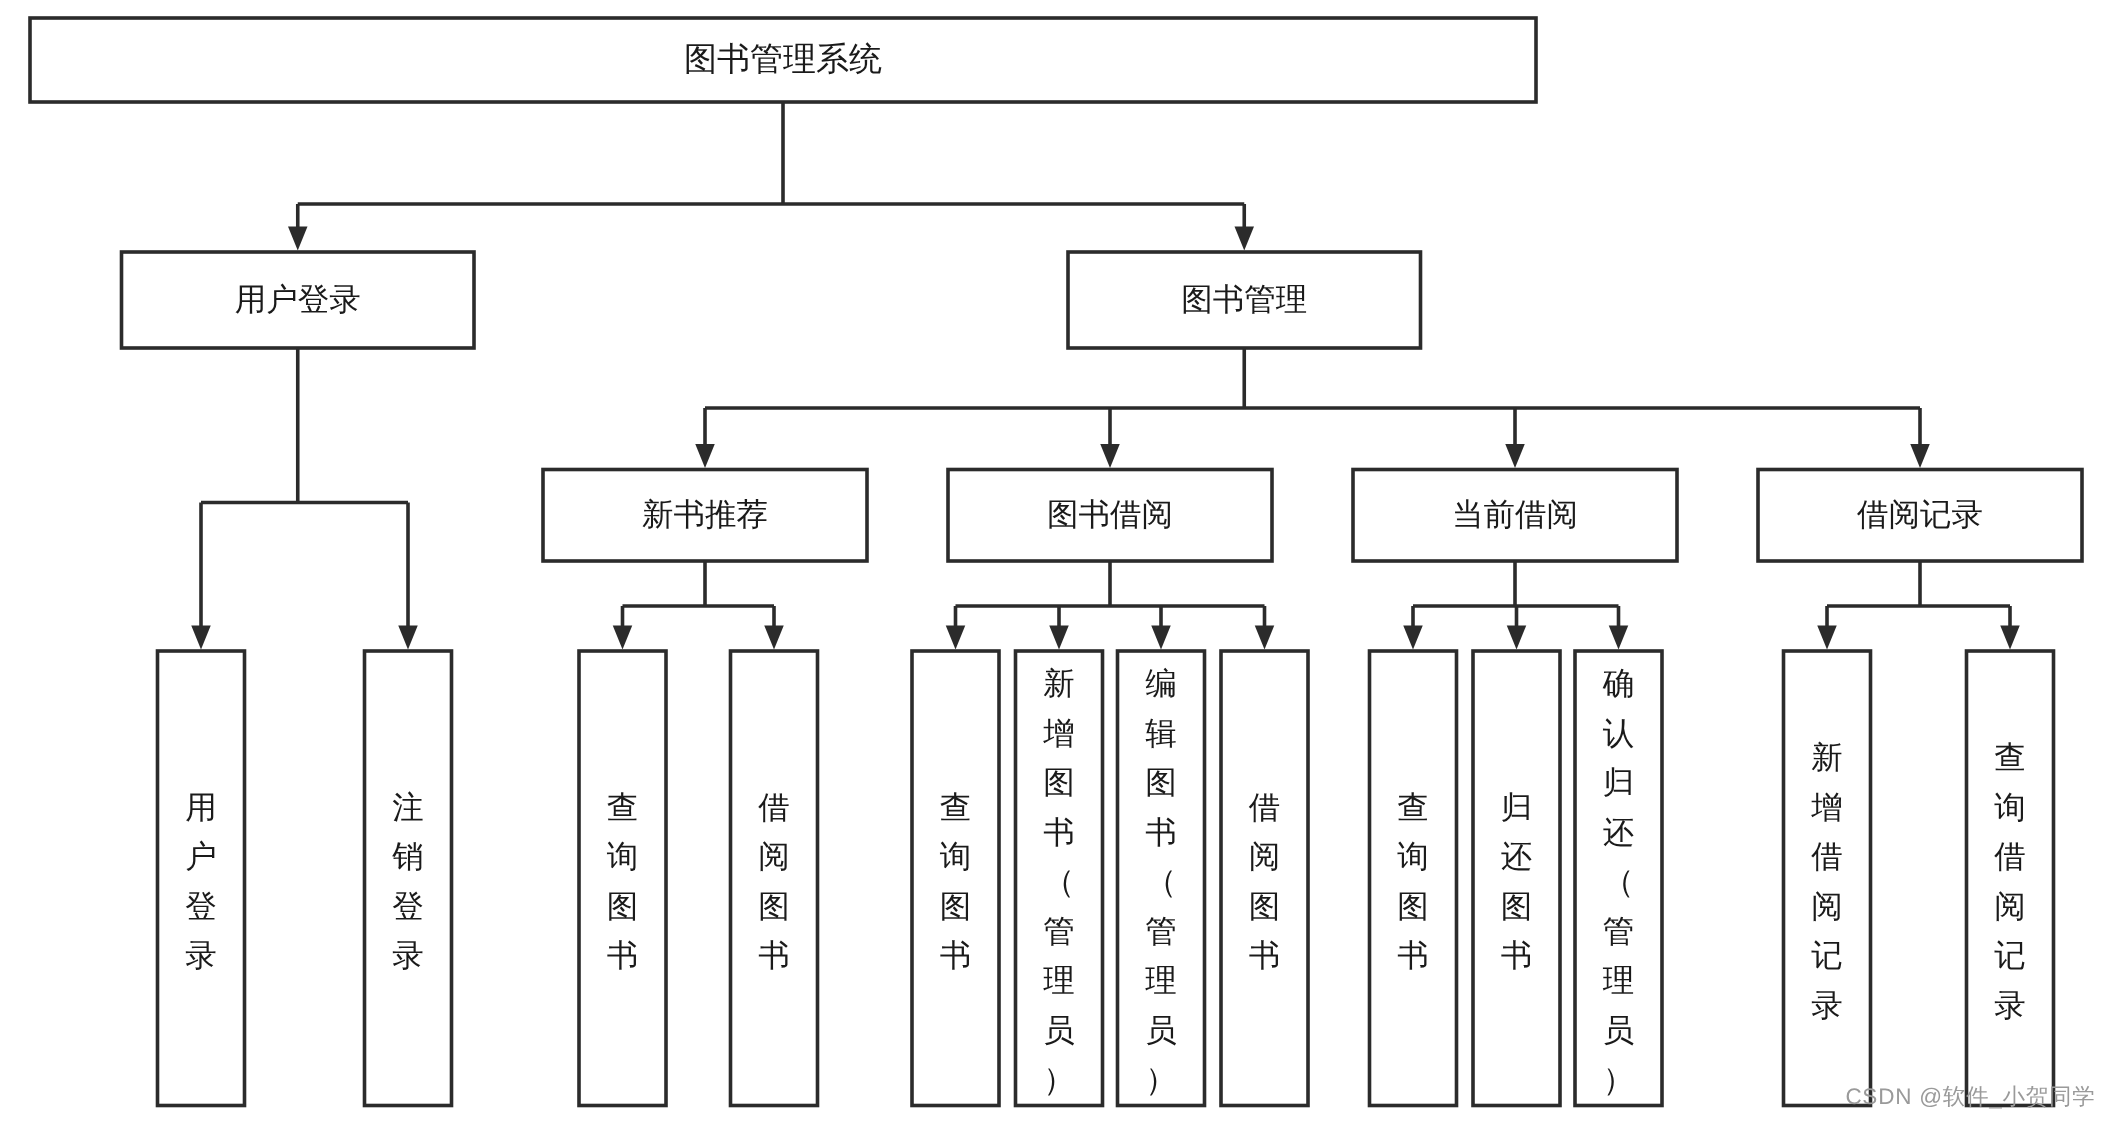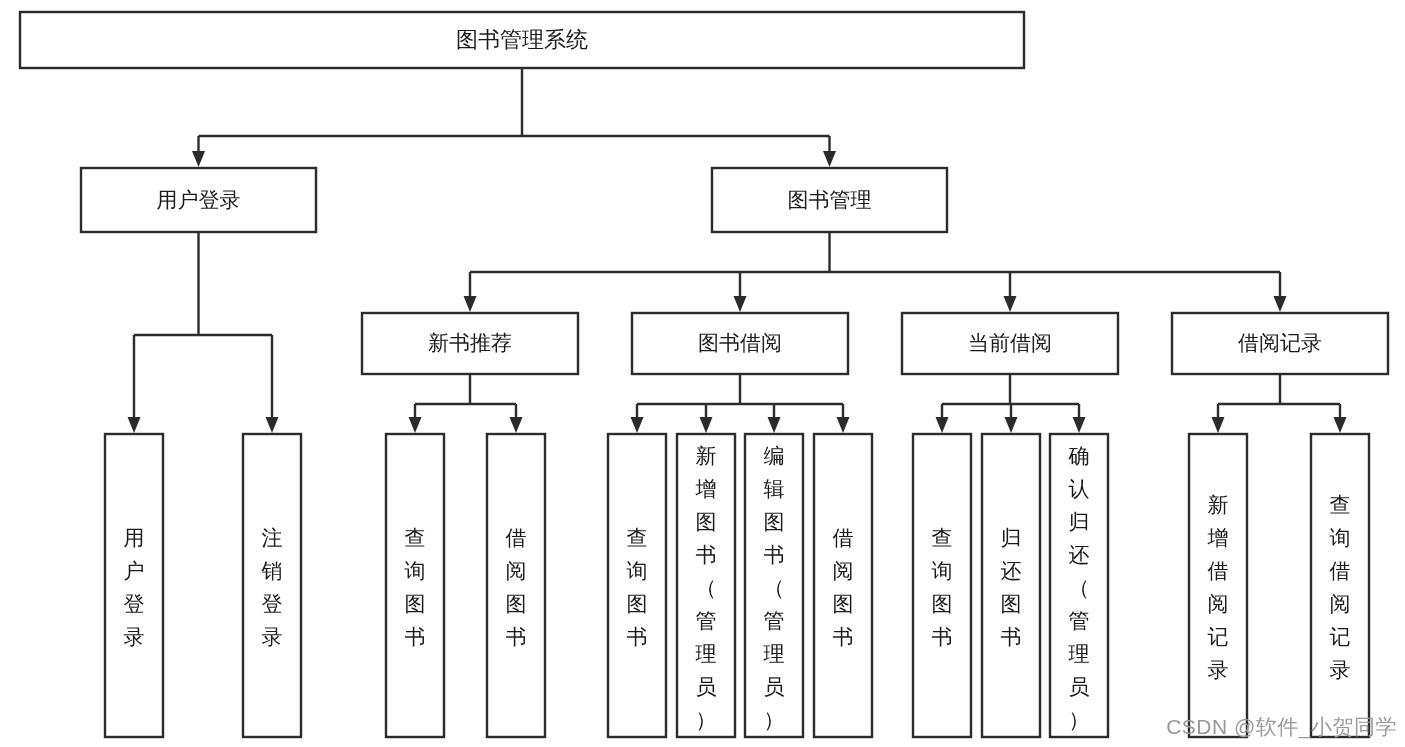--- a/index.html
+++ b/index.html
@@ -54,21 +54,21 @@
     stroke-linecap: butt;
   }
   .arrow-head {
     fill: #2b2b2b;
   }
   .watermark {
     position: absolute;
     right: 8px;
     bottom: 6px;
     font-family: "Liberation Sans", "DejaVu Sans", sans-serif;
-    font-size: 21px;
+    font-size: 15px;
     color: #9a9a9a;
     letter-spacing: 0.5px;
     white-space: nowrap;
     pointer-events: none;
   }
 </style>
 </head>
 <body>
 
 <div id="diagram-root">

